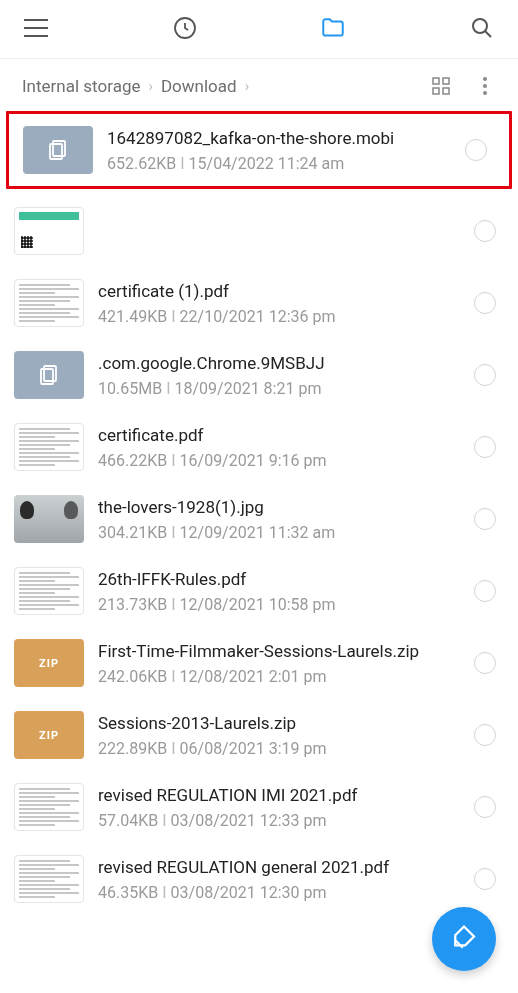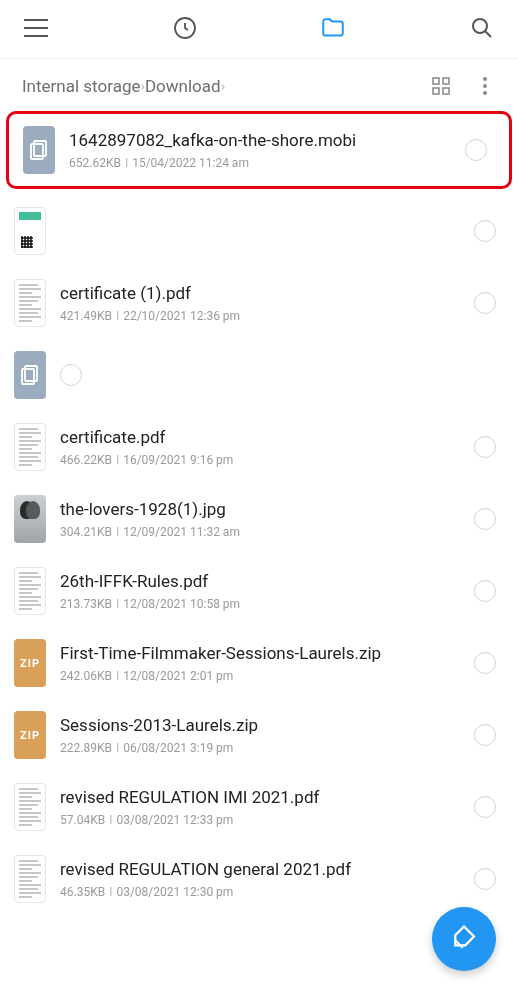--- a/index.html
+++ b/index.html
@@ -22,36 +22,36 @@
       width: 28px; height: 28px;
       display:flex; align-items:center; justify-content:center;
       color:#555;
     }
     .topbar .nav-icon.active { color:#2196f3; }
     .breadcrumb-row {
       display:flex; align-items:center; justify-content:space-between;
       padding: 16px 22px 14px 22px;
     }
     .breadcrumb {
-      display:flex; align-items:center; gap:0;
+      display:flex; align-items:center; gap:8px;
       font-size:17px; color:#6f6f6f; flex-wrap:wrap;
     }
     .breadcrumb .chev { color:#bbb; font-size:15px; }
     .breadcrumb-actions {
       display:flex; align-items:center; gap:22px;
     }
     .grid-icon, .more-icon { width:22px; height:22px; display:flex; align-items:center; justify-content:center; color:#888; }
     .file-list { }
     .file-item {
       display:flex; align-items:center;
       padding: 12px 22px 12px 14px;
       gap: 14px;
     }
     .file-item .thumb {
-      width:32px; height:48px; border-radius:4px;
+      width:70px; height:48px; border-radius:4px;
       display:flex; align-items:center; justify-content:center;
       flex-shrink:0;
       background:#f2f2f2;
       overflow:hidden;
     }
     .thumb.generic { background:#9bacbf; color:#fff; }
     .thumb.zip { background:#d9a05a; color:#fff; font-size:11px; font-weight:bold; letter-spacing:1px;}
     .thumb.doc {
       background:#fff; border:1px solid #e5e5e5;
       font-size:5px; color:#ccc; padding:4px;
@@ -83,29 +83,29 @@
     .thumb.photo::before{
       content:""; position:absolute; left:6px; top:6px; width:14px; height:18px;
       background:#2b2b2b; border-radius:50% 50% 40% 40%;
     }
     .thumb.photo::after{
       content:""; position:absolute; right:6px; top:6px; width:14px; height:18px;
       background:#58595b; border-radius:50% 50% 40% 40%;
     }
     .file-text { flex:1; min-width:0; }
     .file-name { font-size:17px; color:#222; margin-bottom:6px; white-space:nowrap; overflow:hidden; text-overflow:ellipsis;}
-    .file-meta { font-size:12px; color:#9a9a9a; }
+    .file-meta { font-size:16px; color:#9a9a9a; }
     .file-meta .sep { margin:0 4px; color:#bbb;}
     .checkbox {
       width:22px; height:22px; border:1.6px solid #d5d5d5; border-radius:50%; flex-shrink:0;
     }
     .highlight {
       border:3px solid #e3000f;
       margin: 0 6px 6px 6px;
-      border-radius:10px;
+      border-radius:1px;
     }
     .fab {
       position:absolute; right:22px; bottom:22px;
       width:64px; height:64px; border-radius:50%;
       background:#2196f3; display:flex; align-items:center; justify-content:center;
       box-shadow:0 4px 10px rgba(0,0,0,.2);
       color:#fff;
     }
     svg { display:block; }
   </style>
@@ -213,20 +213,24 @@
       </div>
     </div>
     <div>
       <div class="file-item">
         <div class="thumb generic">
           <svg width="24" height="24" viewBox="0 0 24 24" fill="none" stroke="#fff" stroke-width="1.8">
             <rect x="7" y="3" width="12" height="15" rx="1"></rect>
             <rect x="4" y="6" width="12" height="15" rx="1"></rect>
           </svg>
         </div>
+        <div class="file-text">
+          <div class="file-name">.com.google.Chrome.9MSBJJ</div>
+          <div class="file-meta"><span>10.65MB</span><span class="sep">I</span><span>18/09/2021 8:21 pm</span></div>
+        </div>
         <div class="checkbox"></div>
       </div>
     </div>
     <div>
       <div class="file-item">
         <div class="thumb doc">
           <div class="lines">
             <div class="line med"></div>
             <div class="line "></div>
             <div class="line short"></div>

